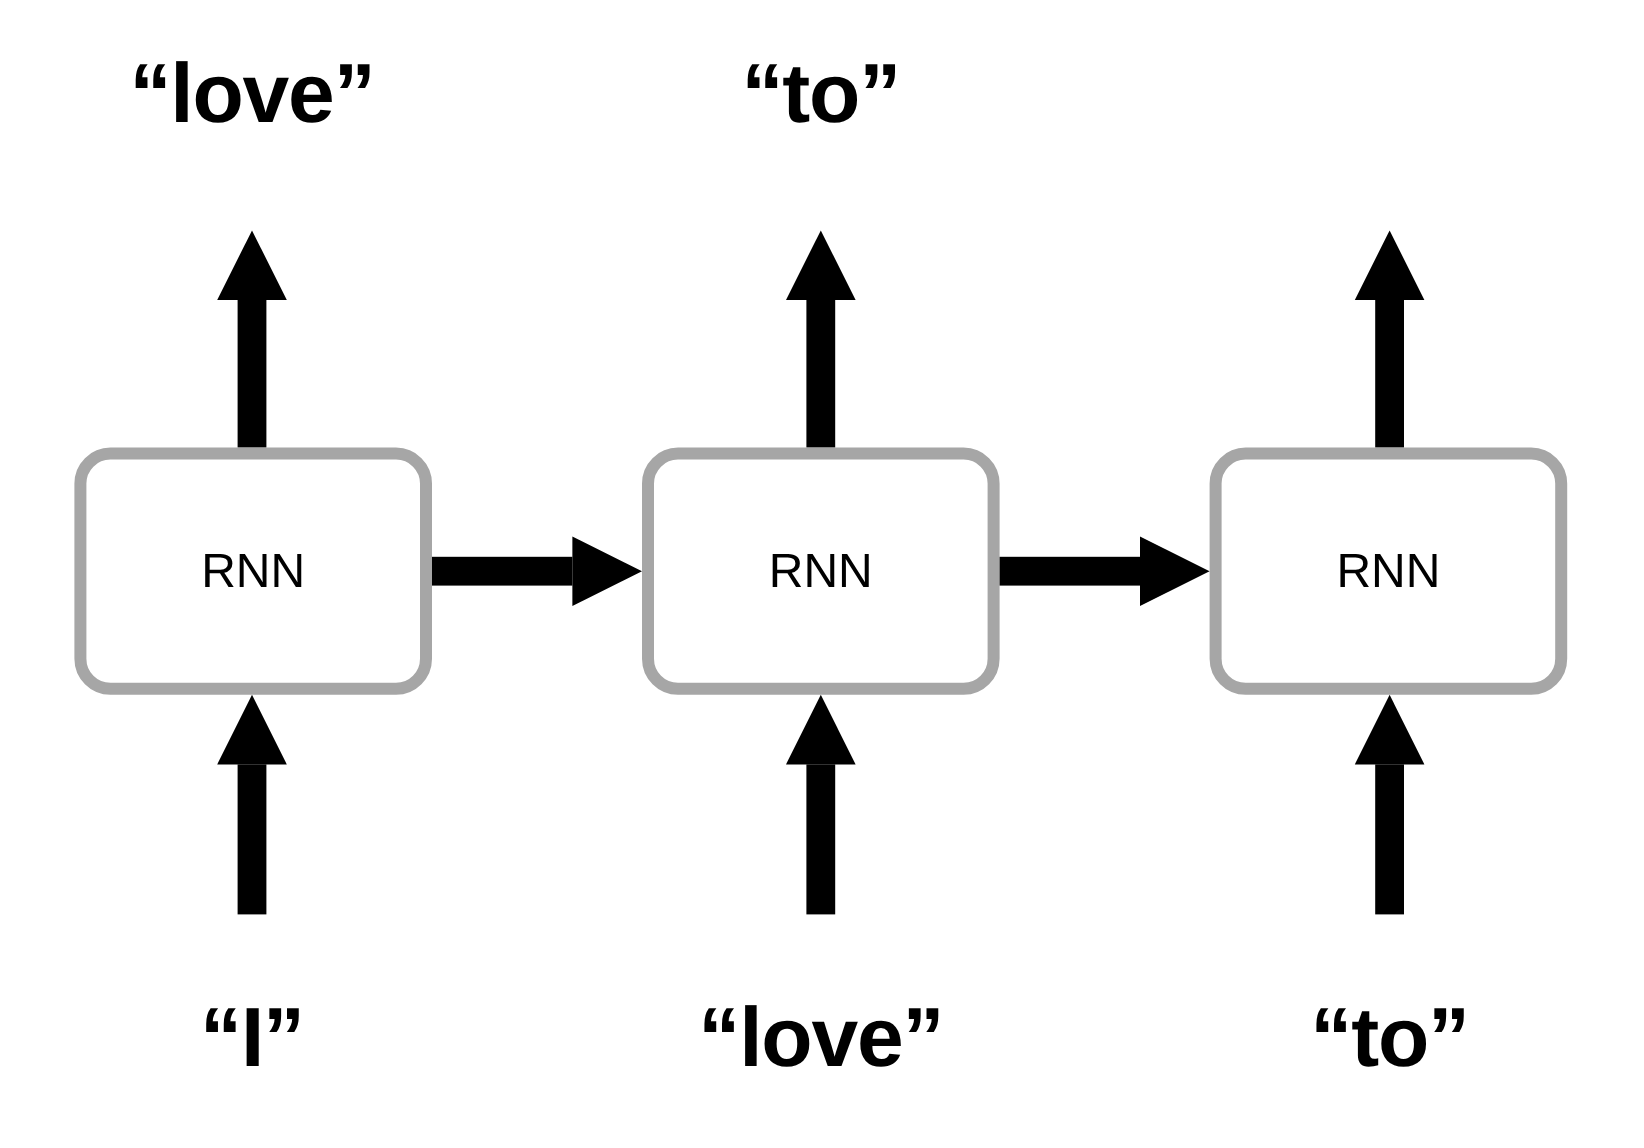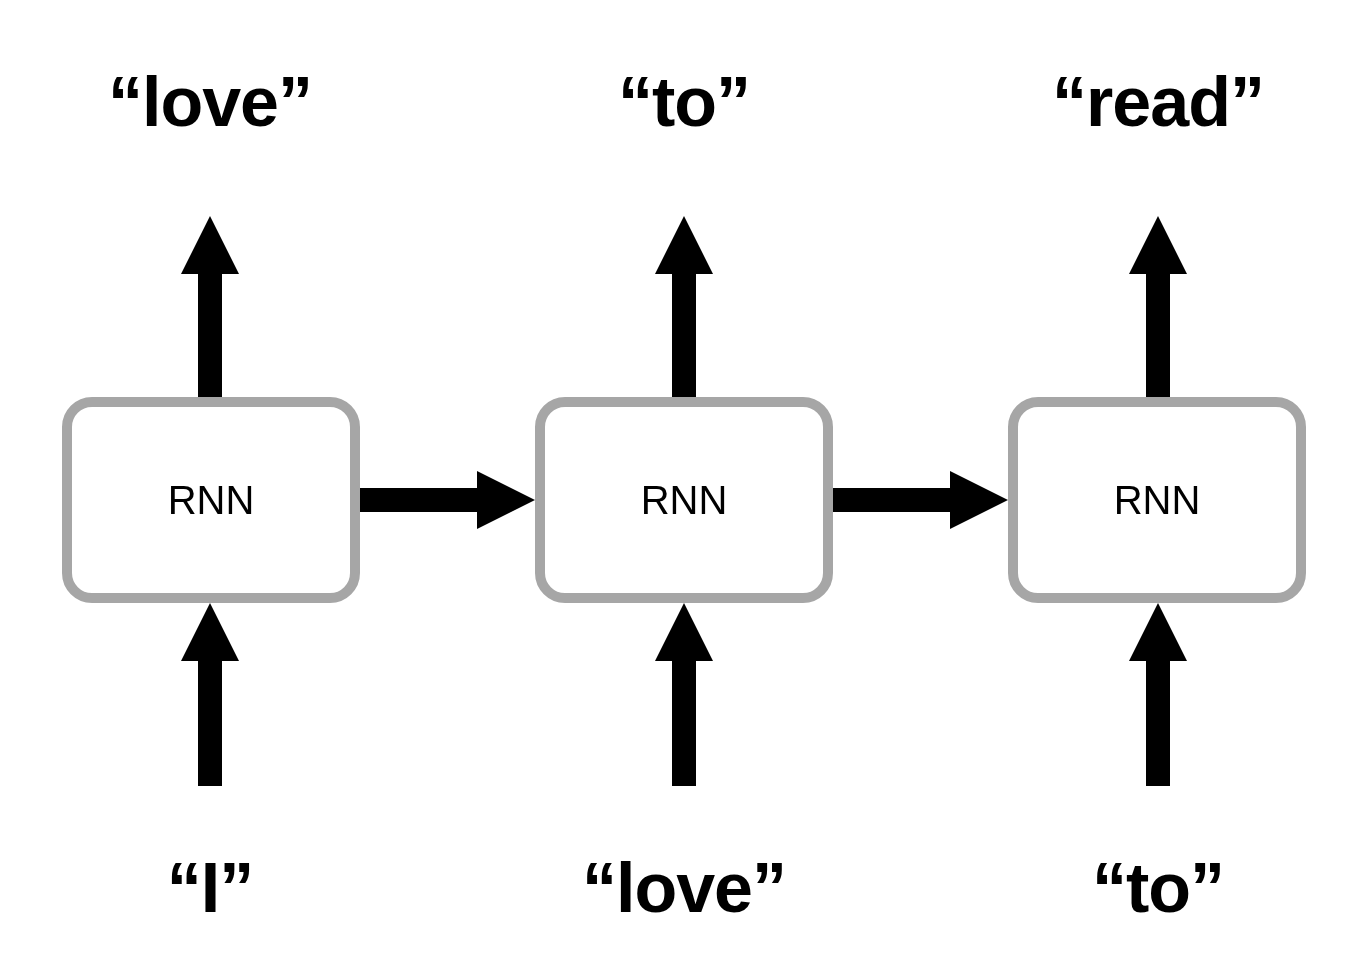--- a/index.html
+++ b/index.html
@@ -5,21 +5,21 @@
   :root{
     --arrow:#000000;
     --box-border:#a6a6a6;
     --box-fill:#ffffff;
     --text:#000000;
     --background:#ffffff;
   }
   *{margin:0;padding:0;box-sizing:border-box;}
   html,body{width:1370px;height:957px;background:var(--background);overflow:hidden;}
   body{font-family:"Liberation Sans", sans-serif;color:var(--text);}
-  .stage{position:relative;width:1370px;height:766px;background:var(--background);margin-top:24px;}
+  .stage{position:relative;width:1370px;height:766px;background:var(--background);}
 
   
   .word-label{
     position:absolute;
     width:420px;
     text-align:center;
     font-size:70px;
     font-weight:bold;
     line-height:1.1;
     color:var(--text);
@@ -99,21 +99,20 @@
   .h1{left:360px;}
   .h2{left:833px;}
 </style>
 </head>
 <body>
 
 <div class="stage">
 
   <div class="word-label out-label c1">“love”</div>
   <div class="word-label out-label c2">“to”</div>
-  <div class="word-label out-label c3">“read”</div>
 
   <div class="arrow-v av-top a1">
     <div class="head"></div>
     <div class="shaft"></div>
   </div>
   <div class="arrow-v av-top a2">
     <div class="head"></div>
     <div class="shaft"></div>
   </div>
   <div class="arrow-v av-top a3">

